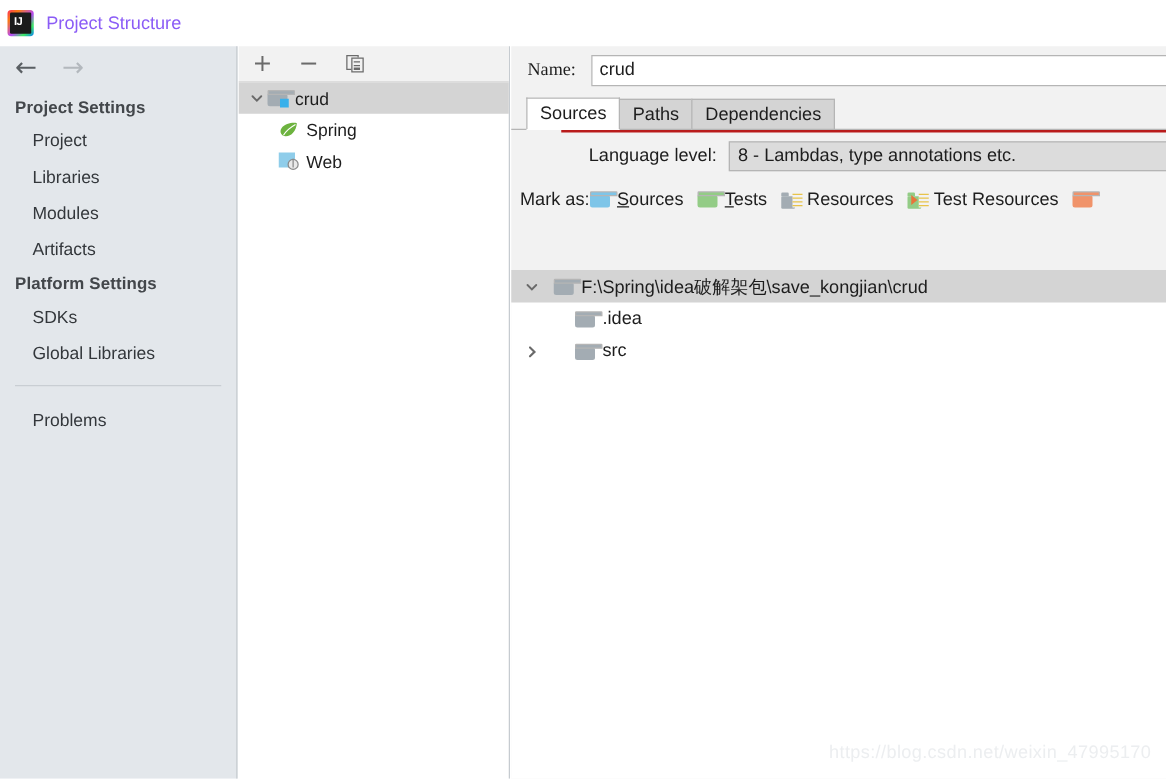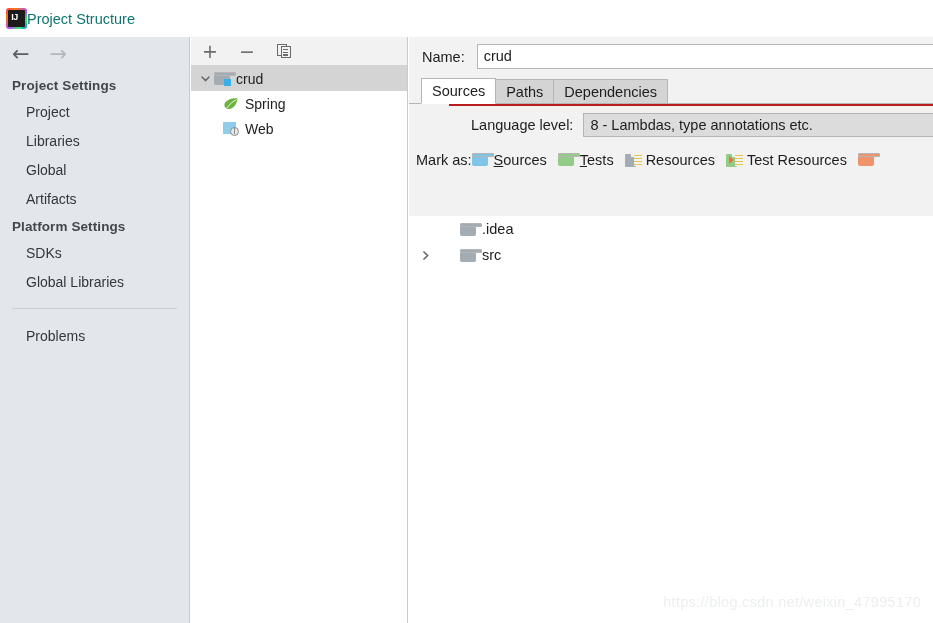--- a/index.html
+++ b/index.html
@@ -42,22 +42,23 @@
   }
   .ij-logo .ij-text {
     position: absolute; left: 0; top: 0;
     width: 17px; height: 17px;
     color: #fff; font-size: 9px; font-weight: bold;
     font-family: "Liberation Sans", sans-serif;
     letter-spacing: -0.5px;
     display: flex; align-items: center; justify-content: center;
   }
   .title-text {
+    margin-left: 10px;
     font-size: 14.5px;
-    color: #0f766e;
+    color: #8b5cf6;
     font-family: "Liberation Sans", sans-serif;
   }
 
   
   .sidebar {
     position: absolute; left: 0; top: 37px;
     width: 190px; height: 586px;
     background: #e3e7eb;
     border-right: 1px solid #c6cbd0;
   }
@@ -204,21 +205,21 @@
   .detail {
     position: absolute; left: 409px; top: 37px;
     width: 524px; height: 586px;
     background: #f2f2f2;
   }
   .name-row {
     display: flex; align-items: center;
     height: 39px;
     padding-left: 13px;
   }
-  .name-label { font-size: 14.5px; color: #1d1d1d; margin-right: 12px; }
+  .name-label { font-size: 14.5px; color: #1d1d1d; margin-right: 12px; font-family: Liberation Serif, serif; }
   .name-input {
     flex: 1 1 auto;
     height: 25px;
     background: #ffffff;
     border: 1px solid #b5b5b5;
     font-size: 14.5px;
     color: #1d1d1d;
     padding: 0 6px;
     line-height: 23px;
     margin-right: -2px;
@@ -349,21 +350,21 @@
 
   <div class="sidebar">
     <div class="nav-arrows">
       <span class="arrow back">←</span>
       <span class="arrow fwd">→</span>
     </div>
 
     <div class="group-header">Project Settings</div>
     <div class="nav-item">Project</div>
     <div class="nav-item">Libraries</div>
-    <div class="nav-item">Global</div>
+    <div class="nav-item">Modules</div>
     <div class="nav-item">Artifacts</div>
 
     <div class="group-header">Platform Settings</div>
     <div class="nav-item">SDKs</div>
     <div class="nav-item">Global Libraries</div>
 
     <div class="sidebar-divider"></div>
     <div class="nav-item standalone">Problems</div>
   </div>
 
@@ -489,20 +490,33 @@
       <span class="mark-btn">
         <span class="folder orange" style="margin-right:0">
             <span class="tab"></span>
             <span class="body"></span>
           </span>
       </span>
     </div>
 
     <div class="file-tree">
 
+      <div class="tree-row sel">
+        <span class="chev">
+          <svg width="11" height="11" viewBox="0 0 11 11">
+              <path d="M2 4 L5.5 7.6 L9 4" stroke="#6a6a6a" stroke-width="1.5" fill="none" stroke-linecap="round"></path>
+            </svg>
+        </span>
+        <span class="indent" style="width:9px"></span>
+        <span class="folder">
+            <span class="tab"></span>
+            <span class="body"></span>
+          </span>
+        <span>F:\Spring\idea破解架包\save_kongjian\crud</span>
+      </div>
 
       <div class="tree-row">
         <span class="chev"></span>
         <span class="indent"></span>
         <span class="folder">
             <span class="tab"></span>
             <span class="body"></span>
           </span>
         <span>.idea</span>
       </div>

